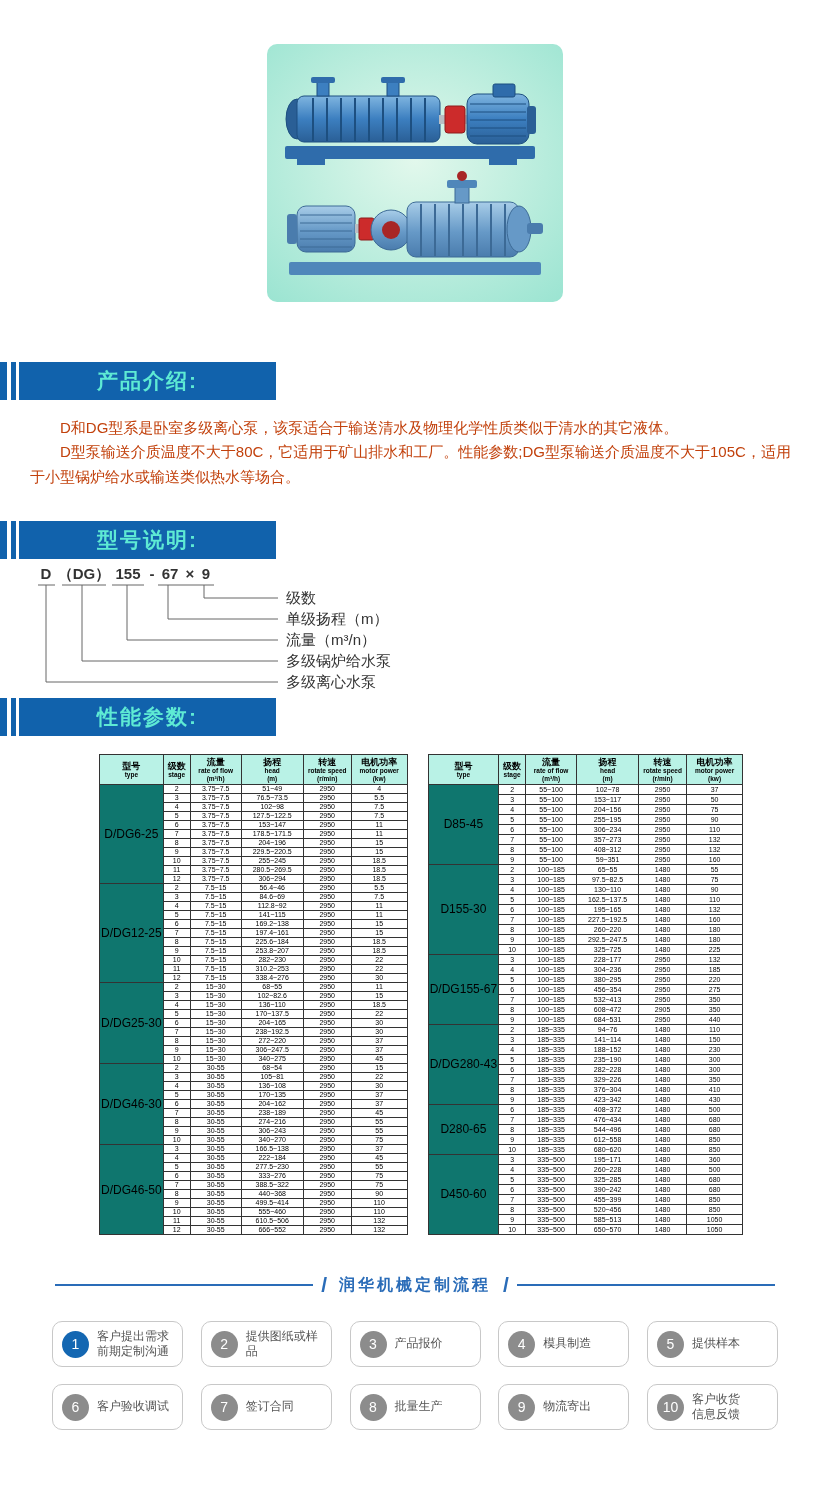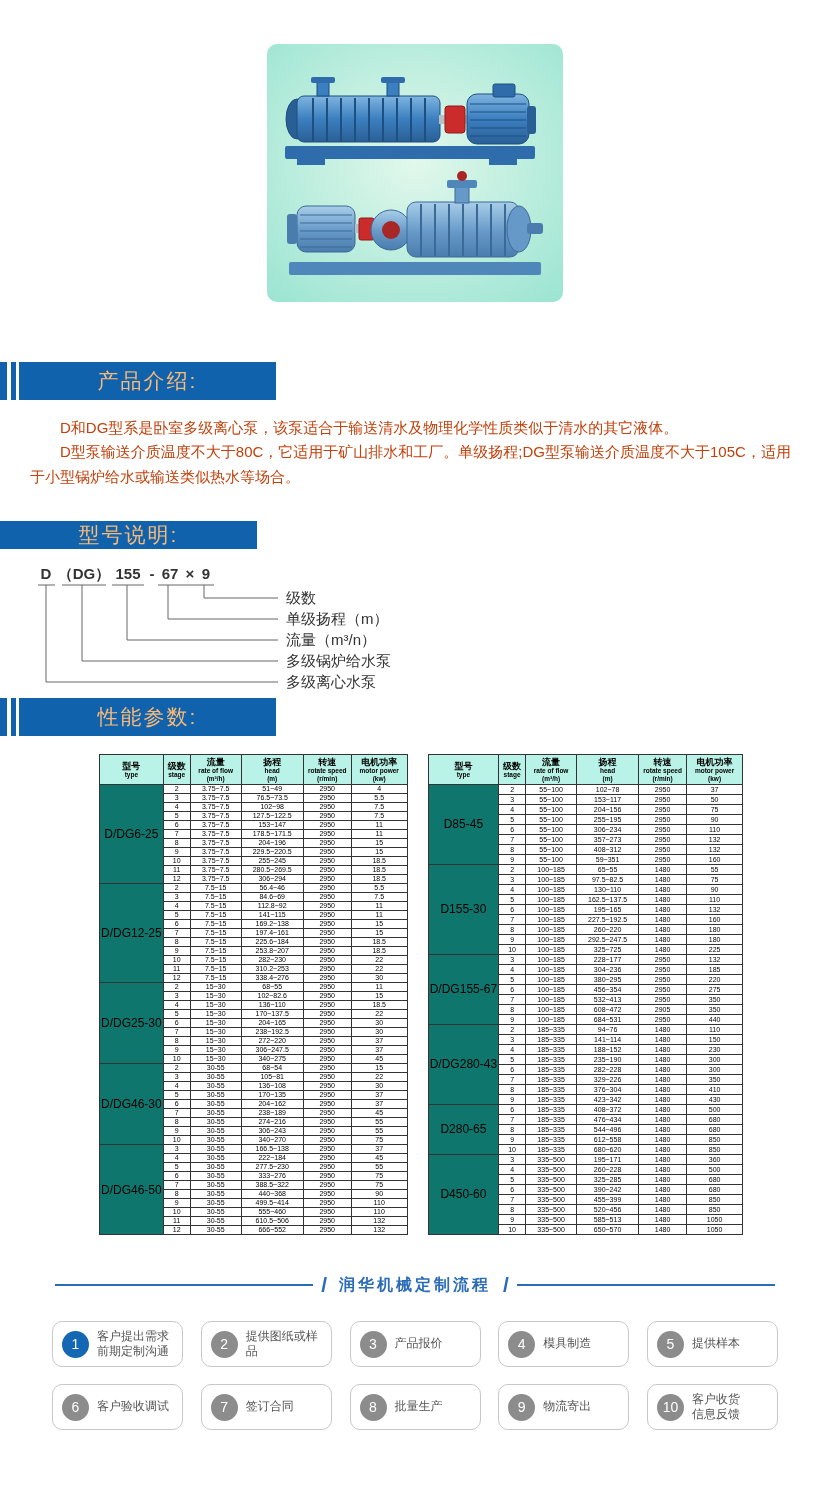--- a/index.html
+++ b/index.html
@@ -11,25 +11,25 @@
   }
   
   .hero { width:296px; height:258px; margin:44px auto 0; }
   
   .sec-header { display:flex; align-items:stretch; height:38px; }
   .sec-header .deco1 { width:7px; background:#1162ac; }
   .sec-header .gap1 { width:4px; }
   .sec-header .deco2 { width:5px; background:#1162ac; }
   .sec-header .gap2 { width:3px; }
   .sec-header .bar {
-    width:257px; background:#1162ac; color:#fdba74; font-size:21px; font-weight:normal;
+    width:257px; background:#1162ac; color:#5eead4; font-size:21px; font-weight:bold;
     display:flex; align-items:center; justify-content:center; letter-spacing:2px;
   }
   .mt-intro { margin-top:60px; }
-  .mt-model { margin-top:32px;flex-direction:column; }
+  .mt-model { margin-top:32px; }
   .mt-params { }
   
   .intro-text { margin:16px 30px 0 30px; font-size:15px; line-height:1.62; color:#c2410c; }
   .intro-text p { text-indent:2em; }
   
   .model-diagram { margin:4px 0 0 0; }
   .model-diagram svg { display:block; }
   .md-code { font-size:15px; fill:#333; font-weight:600; }
   .md-label { font-size:15px; fill:#333; }
   .md-line { stroke:#666; stroke-width:1; fill:none; }
@@ -161,21 +161,21 @@
 
 <div class="sec-header mt-intro">
   <div class="deco1"></div>
     <div class="gap1"></div>
   <div class="deco2"></div>
     <div class="gap2"></div>
   <div class="bar">产品介绍:</div>
 </div>
 <div class="intro-text">
   <p>D和DG型系是卧室多级离心泵，该泵适合于输送清水及物理化学性质类似于清水的其它液体。</p>
-  <p>D型泵输送介质温度不大于80C，它适用于矿山排水和工厂。单级扬程;DG型泵输送介质温度不大于105C，适用于小型锅炉给水或输送类似热水等场合。</p>
+  <p>D型泵输送介质温度不大于80C，它适用于矿山排水和工厂。性能参数;DG型泵输送介质温度不大于105C，适用于小型锅炉给水或输送类似热水等场合。</p>
 </div>
 
 <div class="sec-header mt-model">
   <div class="deco1"></div>
     <div class="gap1"></div>
   <div class="deco2"></div>
     <div class="gap2"></div>
   <div class="bar">型号说明:</div>
 </div>
 <div class="model-diagram">

